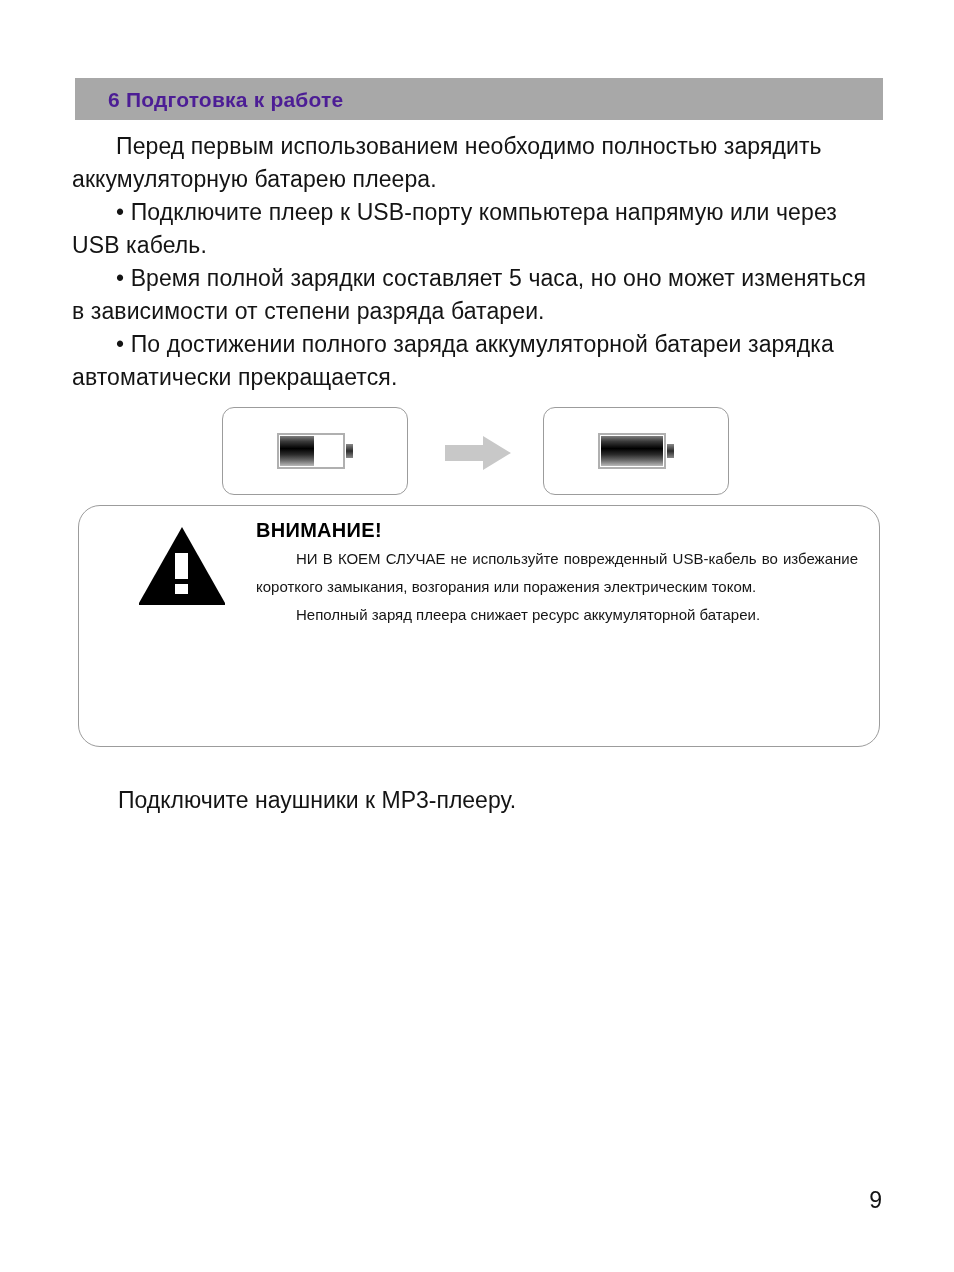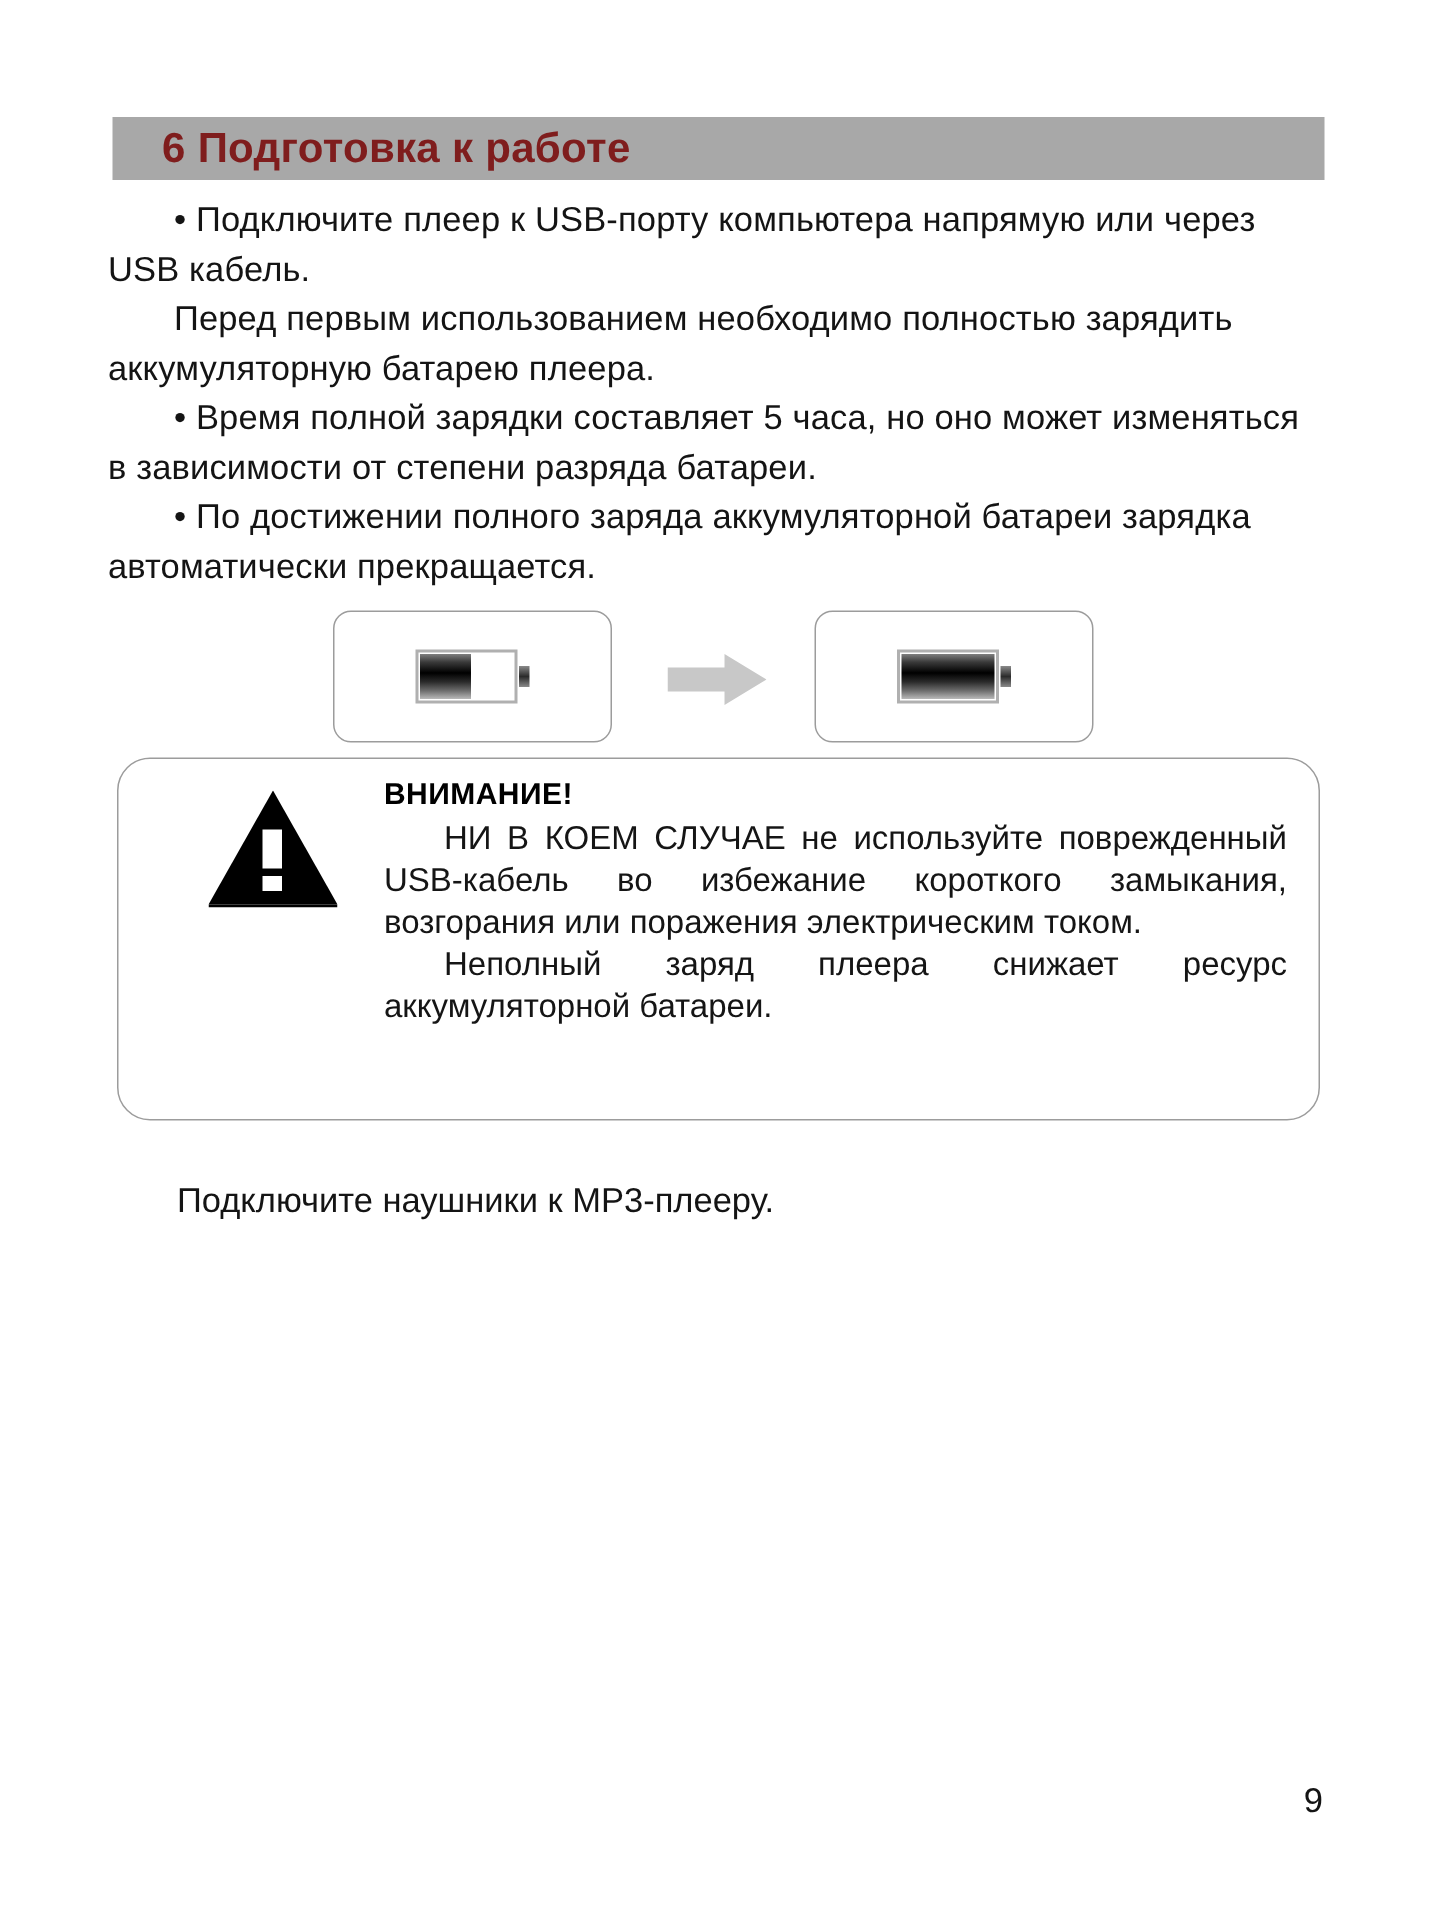--- a/index.html
+++ b/index.html
@@ -26,22 +26,22 @@
     position: absolute;
     left: 75px;
     top: 78px;
     width: 808px;
     height: 42px;
     background: #a8a8a8;
     display: flex;
     align-items: center;
   }
   .section-banner-title {
-    color: #7f1d1d;
-    font-size: 28px;
+    color: #4c1d95;
+    font-size: 21px;
     font-weight: bold;
     letter-spacing: 0.2px;
     padding-left: 33px;
     line-height: 1;
     white-space: nowrap;
   }
 
   
   .body-block {
     position: absolute;
@@ -156,21 +156,21 @@
   }
   .warning-title {
     font-size: 20px;
     font-weight: bold;
     margin: 0 0 1px 0;
     line-height: 28px;
     color: #000000;
     letter-spacing: 0.3px;
   }
   .warning-para {
-    font-size: 22px;
+    font-size: 15px;
     line-height: 28px;
     margin: 0;
     text-indent: 40px;
     text-align: justify;
     color: #151515;
   }
 
   
   .closing-para {
     position: absolute;
@@ -194,22 +194,22 @@
 </head>
 <body>
 
 <div class="page">
 
   <div class="section-banner">
     <div class="section-banner-title">6 Подготовка к работе</div>
   </div>
 
   <div class="body-block">
+    <p class="para">Перед первым использованием необходимо полностью зарядить аккумуляторную батарею плеера.</p>
     <p class="para">• Подключите плеер к USB-порту  компьютера напрямую или через USB кабель.</p>
-    <p class="para">Перед первым использованием необходимо полностью зарядить аккумуляторную батарею плеера.</p>
     <p class="para">• Время полной зарядки составляет 5 часа, но оно может изменяться в зависимости от степени разряда батареи.</p>
     <p class="para">• По достижении полного заряда аккумуляторной батареи зарядка автоматически прекращается.</p>
   </div>
 
   <div class="battery-figure">
 
     <div class="batt-box left">
       <div class="battery">
         <div class="batt-body">
           <div class="batt-fill partial"></div>

